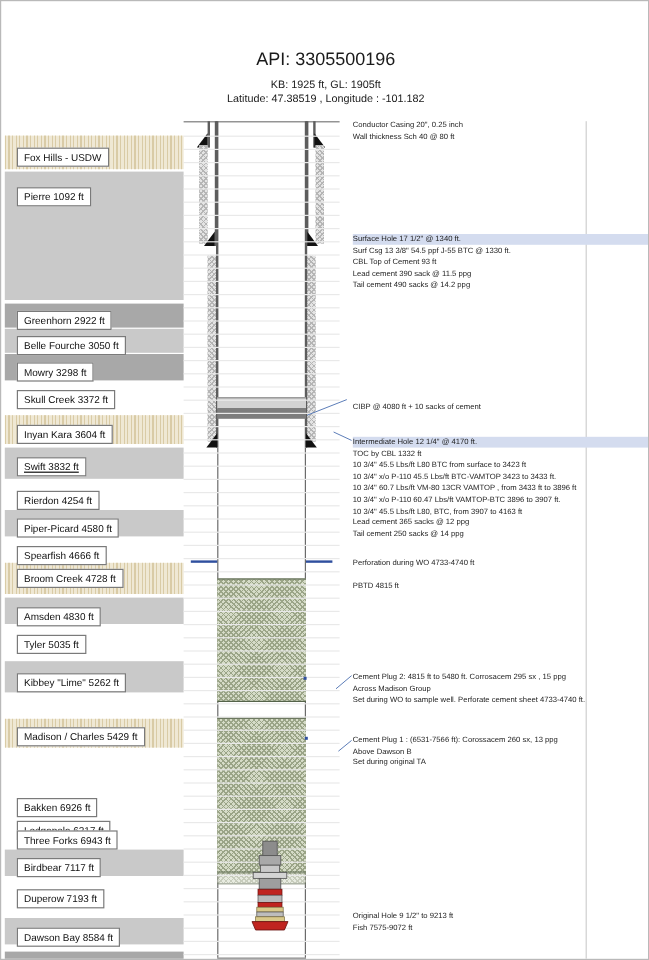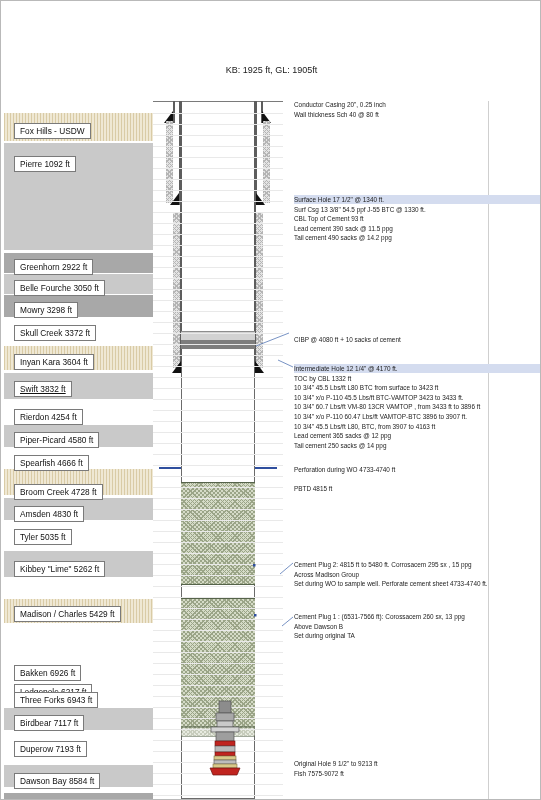--- a/index.html
+++ b/index.html
@@ -79,21 +79,23 @@
   .anno-hl{background:#d4dcef;padding-right:238px;}
   .vline{position:absolute;width:1px;background:#cfcfcf;}
 
   #fish-img{position:absolute;left:196px;top:698px;width:56px;height:78px;}
 </style>
 </head>
 <body>
 
 <div id="page">
 
+  <div class="hdr" id="api">API: 3305500196</div>
   <div class="hdr" id="kb">KB: 1925 ft, GL: 1905ft</div>
+  <div class="hdr" id="latlon">Latitude: 47.38519 , Longitude : -101.182</div>
 
   <div id="formation-col">
       <div class="fm-band fm-sand" style="top: 0px; height: 28px;"></div>
       <div class="fm-band fm-solid" style="top: 30px; height: 107px;"></div>
       <div class="fm-band fm-dark" style="top: 140px; height: 20px;"></div>
       <div class="fm-band fm-solid" style="top: 161px; height: 20px;"></div>
       <div class="fm-band fm-dark" style="top: 182px; height: 22px;"></div>
       <div class="fm-band fm-white" style="top: 205px; height: 20px;"></div>
       <div class="fm-band fm-sand" style="top: 233px; height: 24px;"></div>
       <div class="fm-band fm-solid" style="top: 260px; height: 26px;"></div>
@@ -116,21 +118,21 @@
       <div class="fm-label" style="top: 43px;">Pierre 1092 ft</div>
       <div class="fm-label" style="top: 146px;">Greenhorn 2922 ft</div>
       <div class="fm-label" style="top: 167px;">Belle Fourche 3050 ft</div>
       <div class="fm-label" style="top: 189px;">Mowry 3298  ft</div>
       <div class="fm-label" style="top: 212px;">Skull Creek 3372 ft</div>
       <div class="fm-label" style="top: 241px;">Inyan Kara 3604 ft</div>
       <div class="fm-label" style="top: 268px; text-decoration: underline;">Swift 3832 ft</div>
       <div class="fm-label" style="top: 296px;">Rierdon 4254 ft</div>
       <div class="fm-label" style="top: 319px;">Piper-Picard 4580 ft</div>
       <div class="fm-label" style="top: 342px;">Spearfish 4666 ft</div>
-      <div class="fm-label" style="top: 371px;">Broom Creek 4728 ft</div>
+      <div class="fm-label" style="top: 361px;">Broom Creek 4728 ft</div>
       <div class="fm-label" style="top: 393px;">Amsden 4830 ft</div>
       <div class="fm-label" style="top: 416px;">Tyler 5035 ft</div>
       <div class="fm-label" style="top: 448px;">Kibbey "Lime"  5262 ft</div>
       <div class="fm-label" style="top: 493px;">Madison / Charles 5429 ft</div>
       <div class="fm-label" style="top: 523px; margin-top: 48px;">Lodgepole 6217 ft</div>
       <div class="fm-label" style="top: 552px;">Bakken 6926 ft</div>
       <div class="fm-label" style="top: 579px;">Three Forks 6943 ft</div>
       <div class="fm-label" style="top: 602px;">Birdbear 7117 ft</div>
       <div class="fm-label" style="top: 628px;">Duperow 7193 ft</div>
       <div class="fm-label" style="top: 660px;">Dawson Bay 8584 ft</div>

